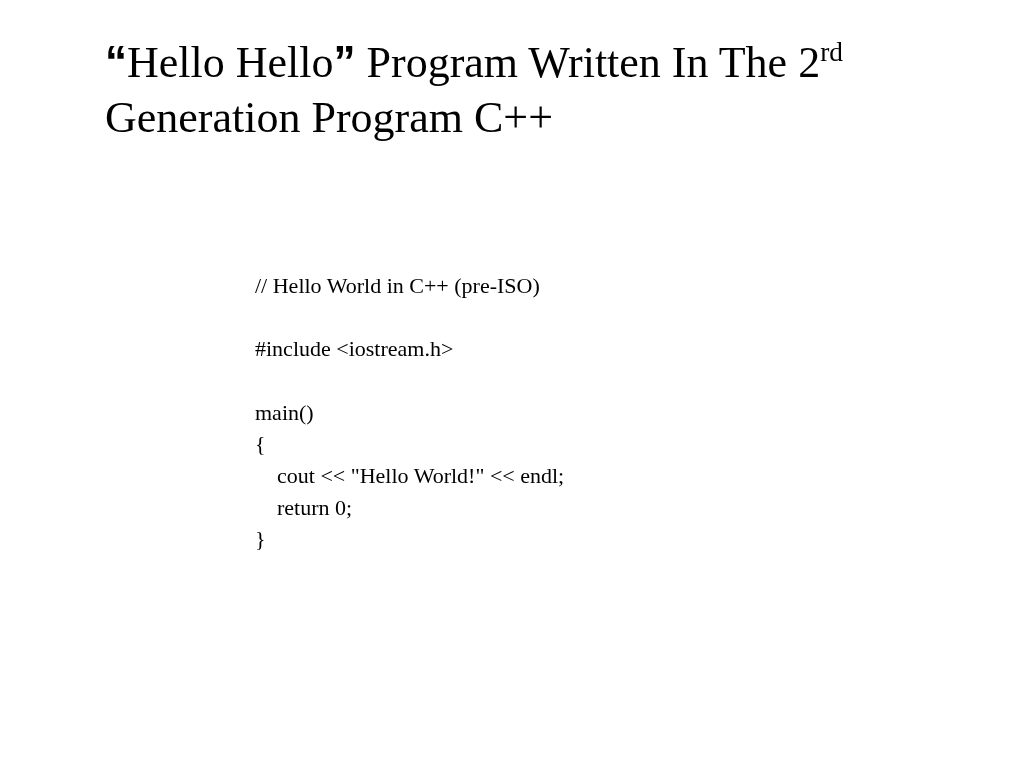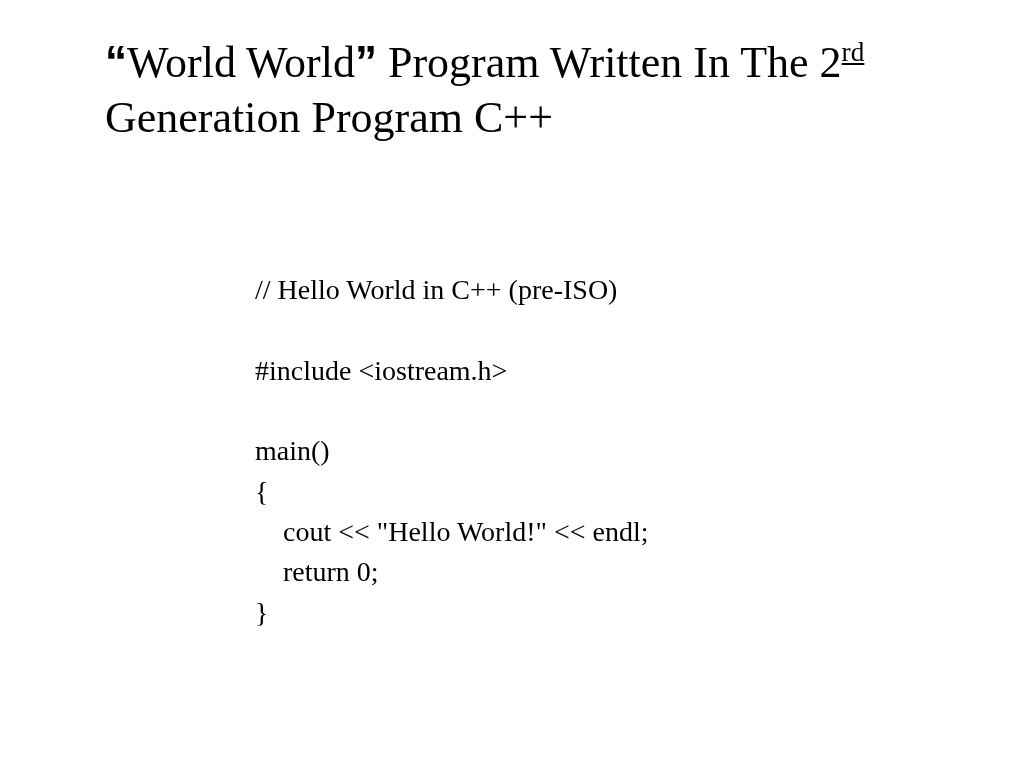--- a/index.html
+++ b/index.html
@@ -20,36 +20,35 @@
       font-weight: normal;
     }
     .quote-mark {
       font-family: Arial, sans-serif;
       font-weight: bold;
     }
     .sup {
       font-size: 0.62em;
       vertical-align: super;
       line-height: 0;
-      text-decoration: underline;
     }
     .code-block {
       margin-top: 125px;
       margin-left: 150px;
-      font-size: 28px;
+      font-size: 22px;
       line-height: 1.44;
       white-space: pre;
     }
   </style>
 </head>
 <body>
 
 <div class="slide">
   <h1 class="title">
-    <span class="quote-mark">“</span><span>World World</span><span class="quote-mark">”</span><span> Program Written In The  2</span><span class="sup">rd</span><span> Generation Program C++</span>
+    <span class="quote-mark">“</span><span>Hello Hello</span><span class="quote-mark">”</span><span> Program Written In The  2</span><span class="sup">rd</span><span> Generation Program C++</span>
   </h1>
 
   <div class="code-block"><span>// Hello World in C++ (pre-ISO)</span>
 <span></span>
 <span>#include &lt;iostream.h&gt;</span>
 <span></span>
 <span>main()</span>
 <span>{</span>
 <span>    cout &lt;&lt; "Hello World!" &lt;&lt; endl;</span>
 <span>    return 0;</span>

